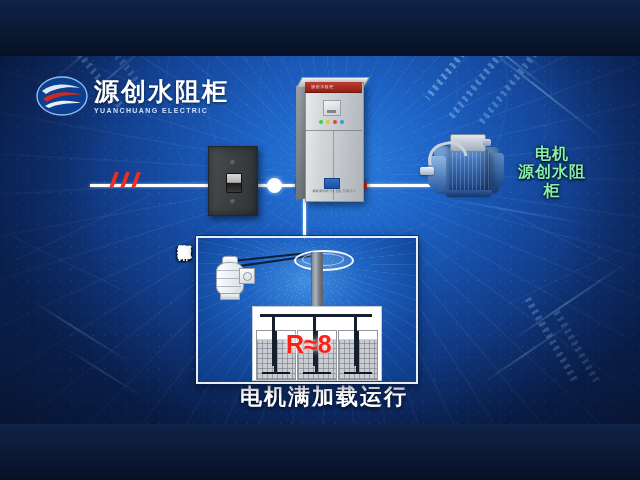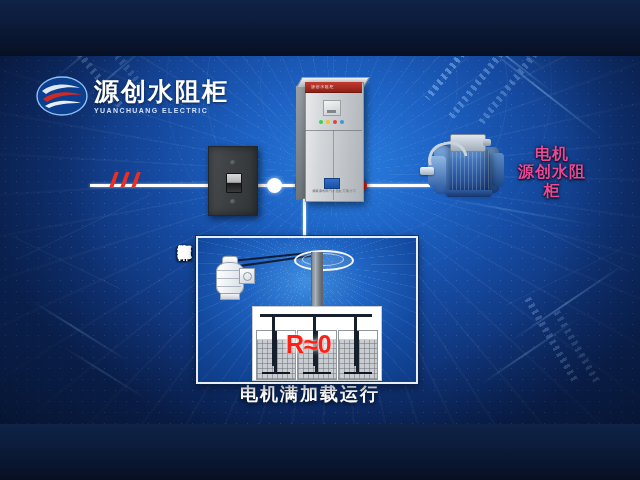--- a/index.html
+++ b/index.html
@@ -51,30 +51,30 @@
     border:1px solid rgba(190,220,255,.55);background:rgba(10,40,95,.45);}
   .stripes{position:absolute;left:110px;top:172px;width:42px;height:16px;}
   .stripes i{position:absolute;top:0;width:4px;height:16px;background:#ef2d20;
     transform:skewX(-20deg);border-radius:1px;}
 
   .lbl-short{position:absolute;left:306px;top:128px;color:#ff1f14;font-size:19px;
     font-weight:700;letter-spacing:1px;
     text-shadow:0 0 4px rgba(0,0,0,.75),0 1px 2px #000;}
 
   .lbl-motor{position:absolute;left:510px;top:145px;width:84px;text-align:center;
-    color:#ec4899;font-size:16px;font-weight:700;line-height:1.15;letter-spacing:1px;
+    color:#86efac;font-size:16px;font-weight:700;line-height:1.15;letter-spacing:1px;
     text-shadow:0 0 4px rgba(0,0,0,.7),0 1px 2px #000;}
   .lbl-motor span{display:block;}
 
   .lbl-vert{position:absolute;left:166px;top:234px;width:26px;color:#fff;
     font-size:14px;font-weight:700;line-height:1.12;letter-spacing:0;
     writing-mode:vertical-rl;text-orientation:upright;
     text-shadow:0 1px 3px rgba(0,0,0,.75);}
 
-  .lbl-bottom{position:absolute;left:240px;top:382px;color:#fff;font-size:18px;
+  .lbl-bottom{position:absolute;left:240px;top:382px;color:#fff;font-size:22px;
     font-weight:700;letter-spacing:2px;text-shadow:0 2px 5px rgba(0,0,0,.8);}
 
   .lbl-r{position:absolute;left:286px;top:330px;color:#ff1f14;font-size:25px;
     font-weight:700;letter-spacing:0;text-shadow:0 0 3px #fff,0 0 6px #fff,0 1px 2px rgba(0,0,0,.4);}
 
   
   .wire{position:absolute;background:#ffffff;box-shadow:0 0 3px rgba(180,220,255,.8);}
   .node{position:absolute;border-radius:50%;background:#fff;box-shadow:0 0 5px rgba(190,225,255,.9);}
   .rnode{position:absolute;border-radius:50%;background:#ee1b10;box-shadow:0 0 4px rgba(0,0,0,.5);}
   .redseg{position:absolute;background:#ee1b10;}
@@ -382,15 +382,15 @@
       <div class="plate" style="left:5px;width:28px;bottom:5px;"></div>
       <div class="drop" style="left:17px;top:0;height:42px;"></div>
     </div>
 
     <div class="busbar"></div>
     <div class="drop" style="left:74px;"></div>
     <div class="drop" style="left:115px;"></div>
     <div class="drop" style="left:156px;"></div>
   </div>
 
-  <div class="lbl-r">R≈0</div>
+  <div class="lbl-r">R≈8</div>
 
 </div>
 
 </body></html>

